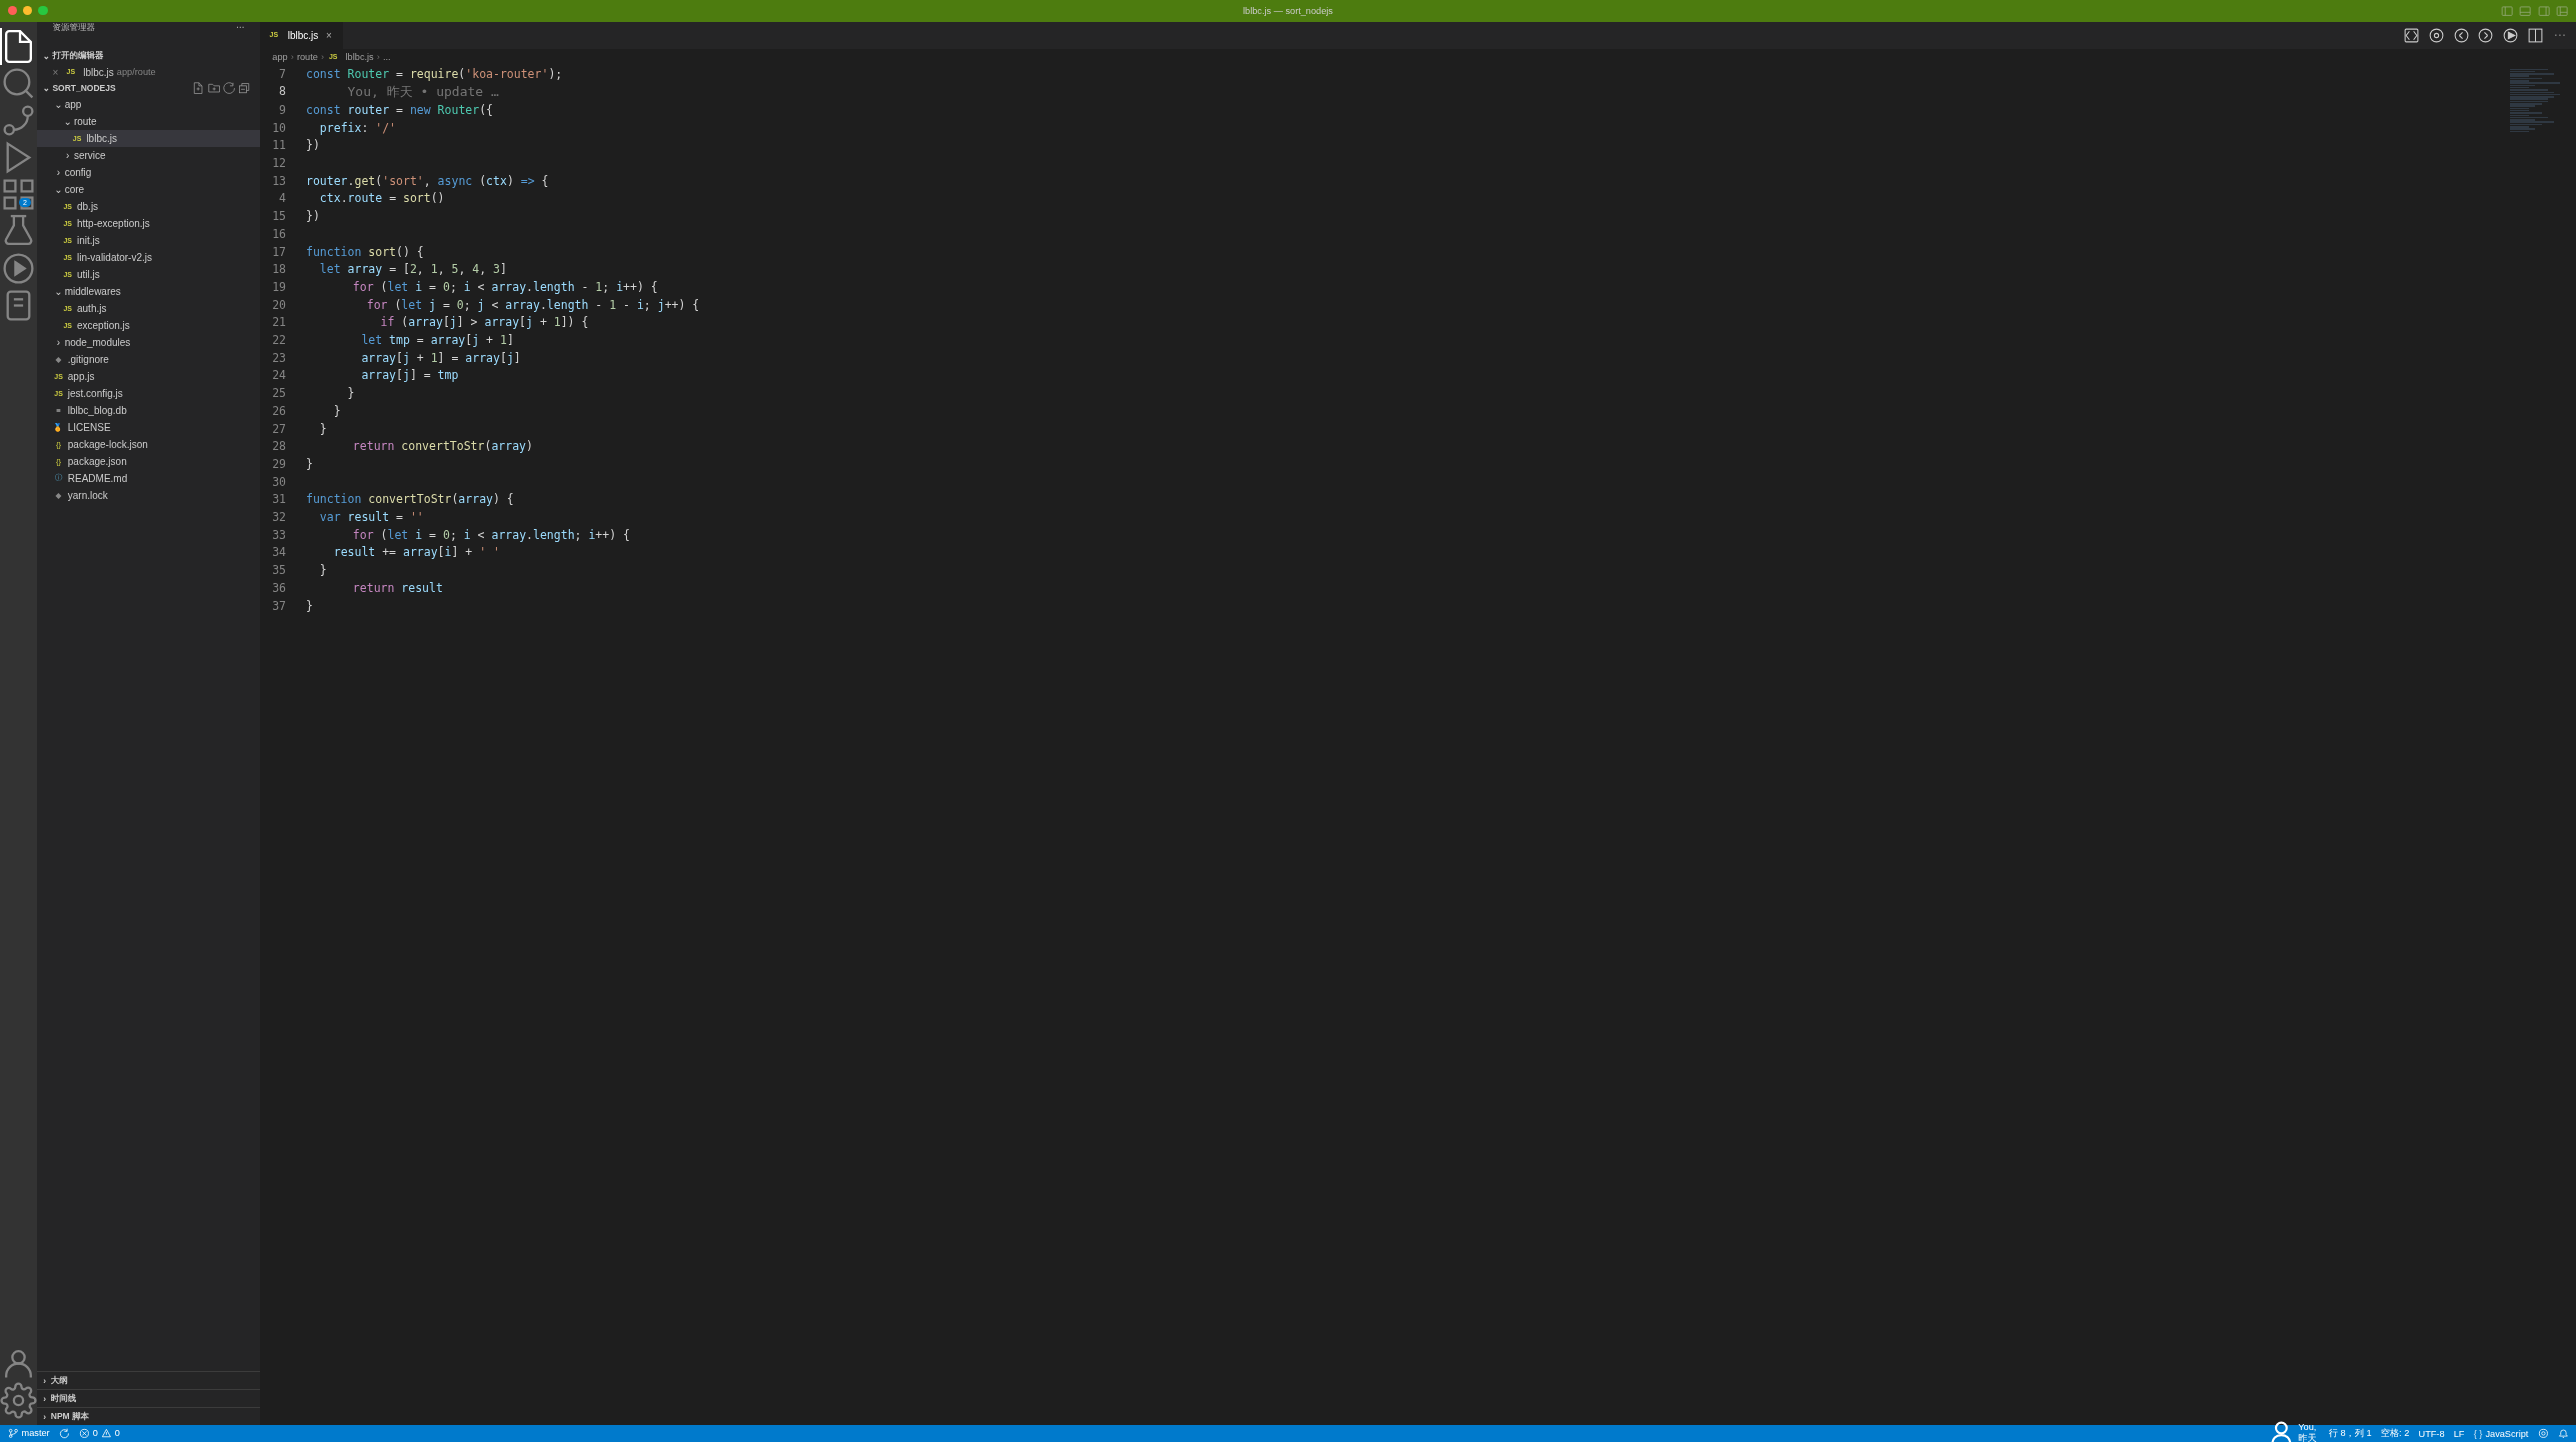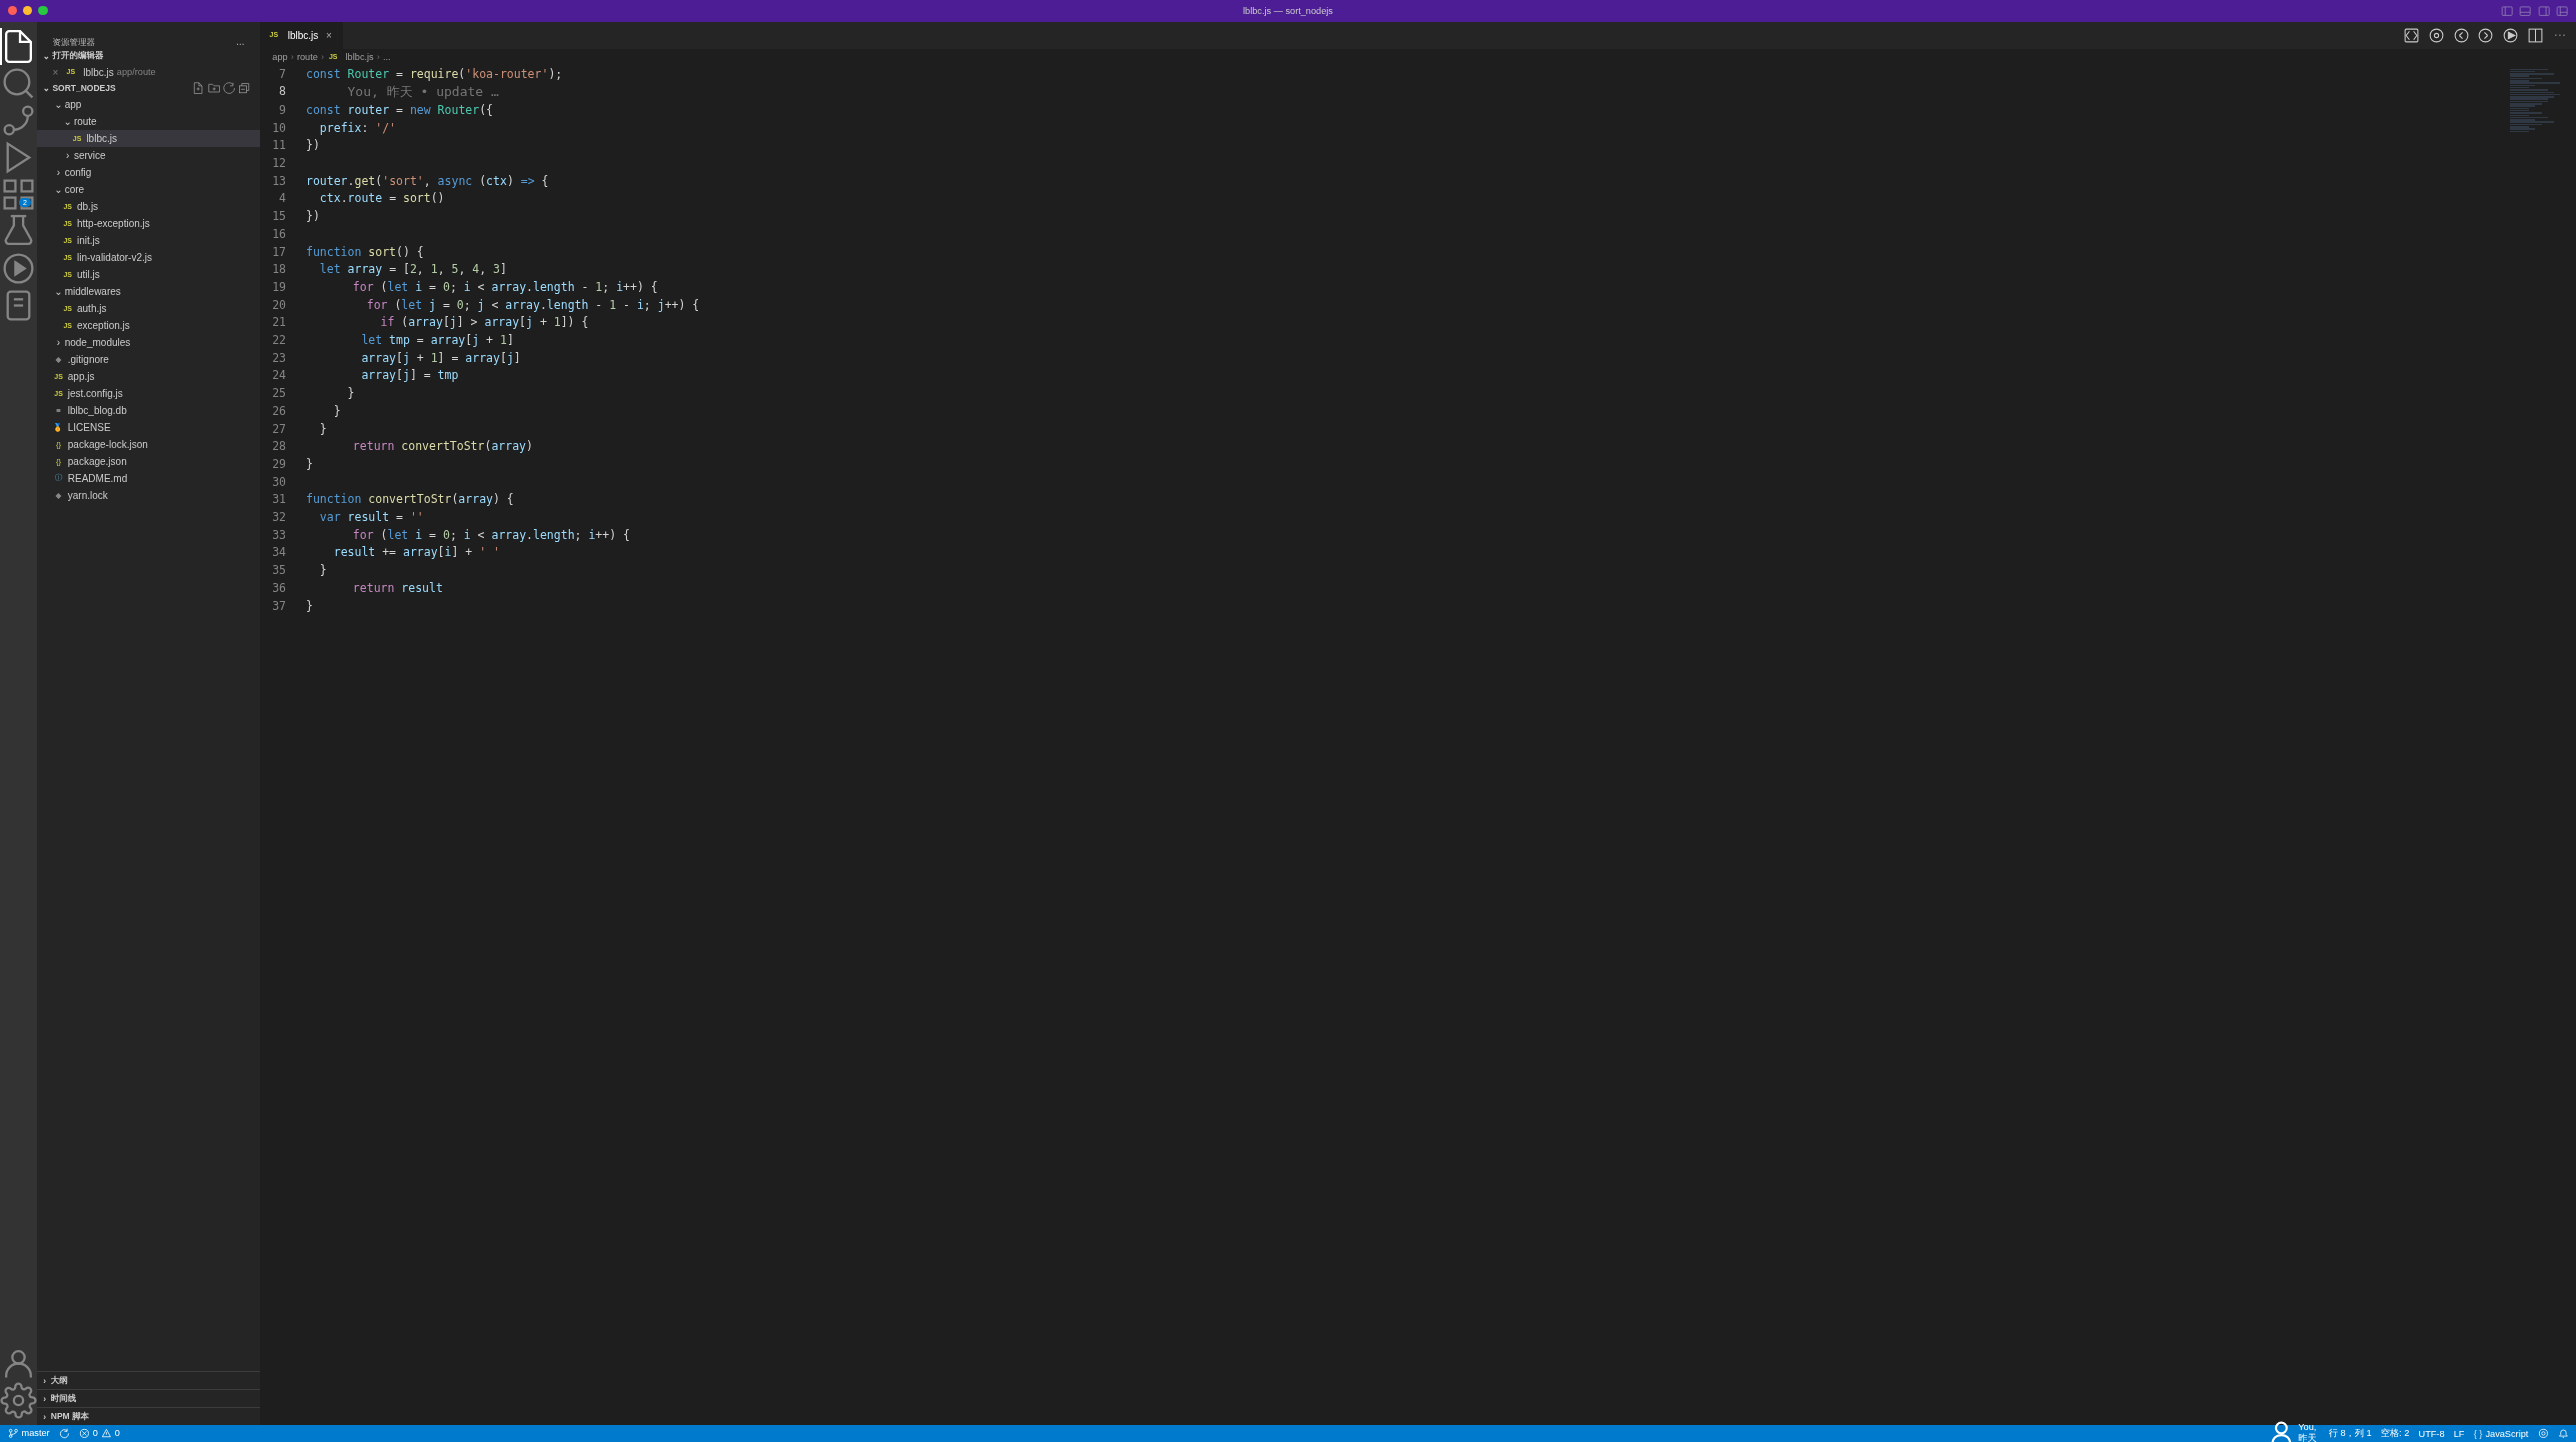--- a/index.html
+++ b/index.html
@@ -1,34 +1,34 @@
 <!DOCTYPE html>
 <html style="font-size:12.3px"><head>
 <meta charset="utf-8">
 <style>
 * { margin: 0; padding: 0; box-sizing: border-box; }
 body { font-family: -apple-system, BlinkMacSystemFont, "Segoe UI", sans-serif; background: #1e1e1e; color: #cccccc; overflow: hidden; height: 100vh; display: flex; flex-direction: column; }
-.titlebar { height: 21.5px; background: #4c1d95; display: flex; align-items: center; padding: 0 7.7px; position: relative; }
+.titlebar { height: 21.5px; background: #4d7c0f; display: flex; align-items: center; padding: 0 7.7px; position: relative; }
 .traffic-lights { display: flex; gap: 6.2px; }
 .traffic-light { width: 9.2px; height: 9.2px; border-radius: 50%; }
 .tl-red { background: #ff5f57; }
 .tl-yellow { background: #febc2e; }
 .tl-green { background: #28c840; }
 .title-text { position: absolute; left: 50%; transform: translateX(-50%); font-size: 9.2px; color: #cccccc; }
 .titlebar-right { margin-left: auto; display: flex; gap: 6.2px; }
 .titlebar-icon { width: 12.3px; height: 12.3px; opacity: 0.6; display: flex; align-items: center; justify-content: center; }
 .main-layout { flex: 1; display: flex; overflow: hidden; }
 .activity-bar { width: 37px; background: #333333; display: flex; flex-direction: column; align-items: center; padding-top: 6.2px; }
 .activity-item { width: 37px; height: 37px; display: flex; align-items: center; justify-content: center; color: #858585; cursor: pointer; position: relative; }
 .activity-item.active { color: #ffffff; }
 .activity-item.active::before { content: ''; position: absolute; left: 0; top: 0; bottom: 0; width: 1.5px; background: #ffffff; }
 .activity-bottom { margin-top: auto; margin-bottom: 6.2px; }
 .badge { position: absolute; bottom: 6.2px; right: 6.2px; background: #007acc; color: white; font-size: 7px; border-radius: 7.7px; padding: 0.8px 3.8px; min-width: 10.8px; text-align: center; }
 .sidebar { width: 223px; background: #252526; display: flex; flex-direction: column; overflow: hidden; }
-.sidebar-header { height: 27px; display: flex; align-items: flex-end; padding: 0 15.4px; font-size: 8.5px; color: #bbbbbb; justify-content: space-between; }
+.sidebar-header { height: 27px; display: flex; align-items: flex-start; padding: 0 15.4px; font-size: 8.5px; color: #bbbbbb; justify-content: space-between; }
 .sidebar-section-header { display: flex; align-items: center; padding: 1.5px 3.1px; font-size: 8.5px; font-weight: bold; color: #cccccc; cursor: pointer; }
 .chevron { width: 12.3px; display: inline-flex; justify-content: center; }
 .sidebar-actions { display: flex; gap: 3.1px; margin-left: auto; padding-right: 6.2px; }
 .sidebar-action-icon { width: 12.3px; height: 12.3px; opacity: 0.7; cursor: pointer; display: flex; align-items: center; justify-content: center; }
 .tree { flex: 1; overflow-y: auto; font-size: 10px; }
 .tree-item { display: flex; align-items: center; height: 17px; cursor: pointer; color: #cccccc; }
 .tree-item.active { background: #37373d; }
 .tree-indent-1 { padding-left: 15.4px; }
 .tree-indent-2 { padding-left: 24.6px; }
 .tree-indent-3 { padding-left: 34px; }

